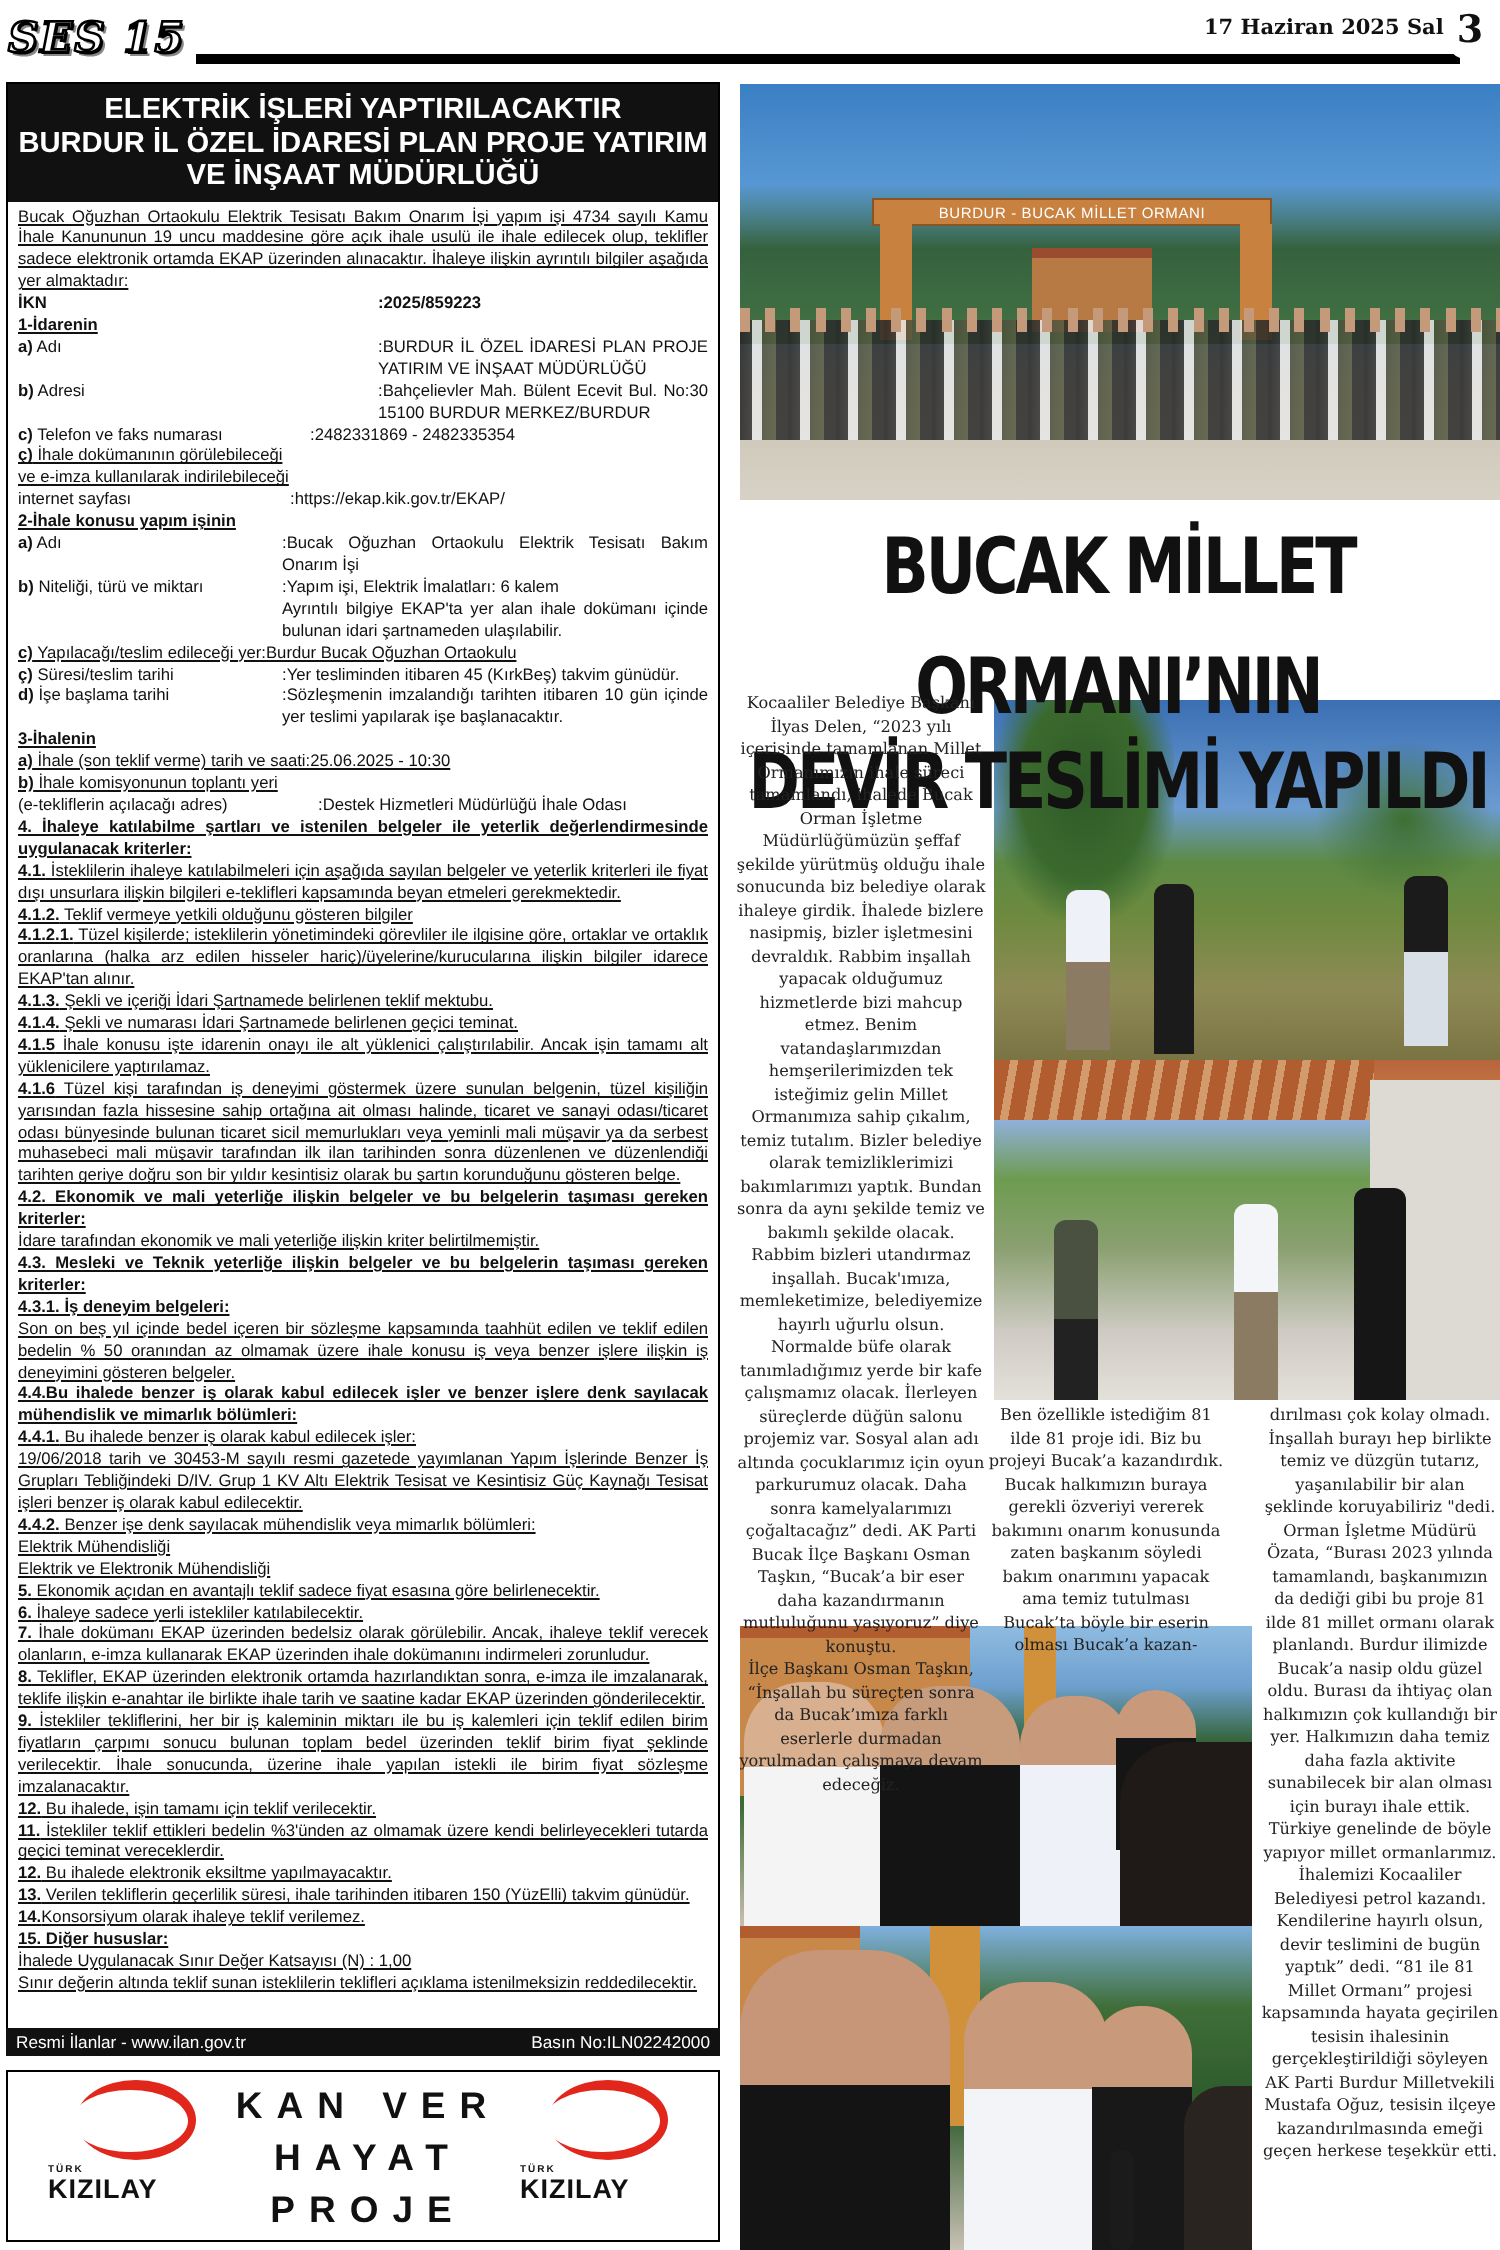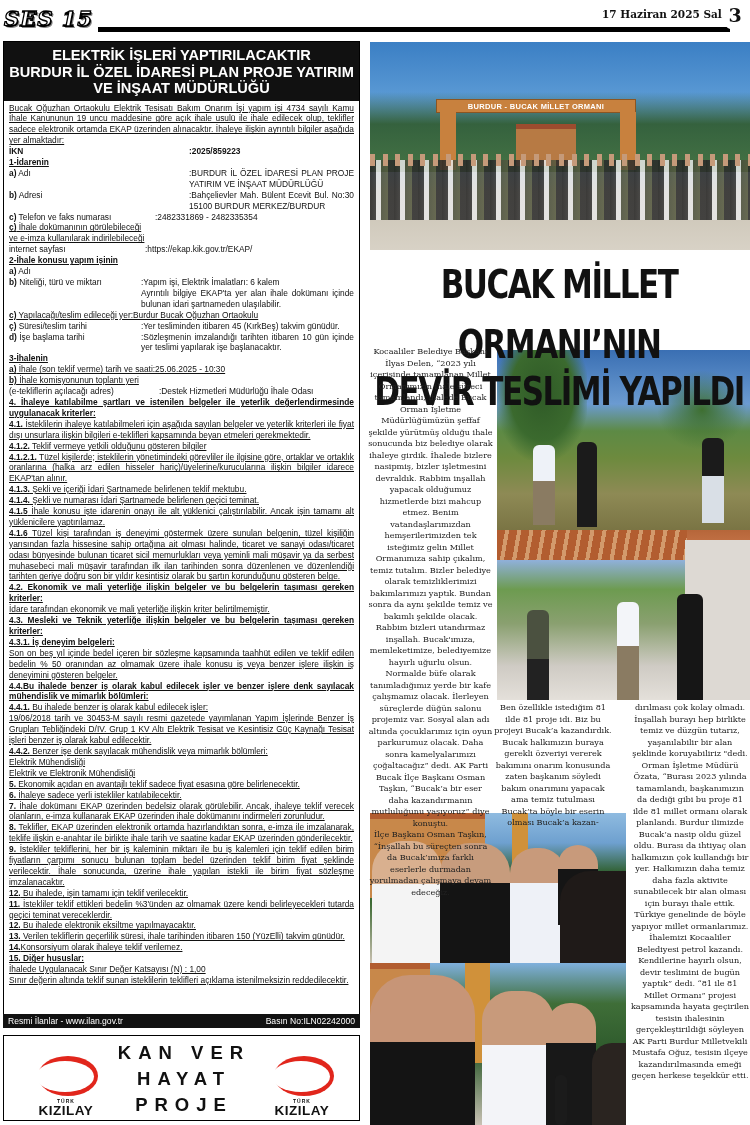--- a/index.html
+++ b/index.html
@@ -21,21 +21,21 @@
   .notice-body p { margin: 0; text-decoration: underline; }
   .b { font-weight: bold; }
   .row { display: flex; }
   .row .k { width: 130px; flex: none; }
   .row .v { flex: 1; }
   .row .kw { width: 180px; flex: none; }
   .notice-foot { position: absolute; left: 3px; top: 1014px; width: 357px; height: 14px; background: #111; color: #fff; font-size: 8.6px; line-height: 14px; padding: 0 5px; display: flex; justify-content: space-between; gap: 34px; }
 
   
   .ad { position: absolute; left: 3px; top: 1035px; width: 357px; height: 86px; border: 1.5px solid #000; }
-  .crescent-wrap { position: absolute; top: 20px; width: 84px; height: 68px; text-align: center; }
+  .crescent-wrap { position: absolute; top: 4px; width: 84px; height: 68px; }
   .crescent { position: relative; width: 56px; height: 44px; margin: 0 auto; }
   .crescent .outer { position: absolute; left: 0; top: 0; width: 60px; height: 40px; border-radius: 50%; background: #e1261c; }
   .crescent .inner { position: absolute; left: -2px; top: 5px; width: 58px; height: 31px; border-radius: 50%; background: #fff; }
   .turk { font-size: 5px; font-weight: bold; letter-spacing: 1px; margin-top: -2px; }
   .kizilay { font-size: 13.5px; font-weight: bold; letter-spacing: 0.5px; line-height: 13px; }
   .ad-text { position: absolute; left: 110px; top: 4px; width: 140px; text-align: center; font-weight: bold; font-size: 18.5px; line-height: 26px; letter-spacing: 7px; }
 
   
   .photo { position: absolute; overflow: hidden; }
   .headline { position: absolute; left: 368px; top: 254px; width: 382px; text-align: center; font-family: "DejaVu Sans", sans-serif; font-weight: bold; font-size: 31px; line-height: 48px; letter-spacing: -1.5px; transform: scaleY(1.25); transform-origin: top center; }
@@ -80,20 +80,21 @@
       </div>
     <p><b>ç)</b><span> İhale dokümanının görülebileceği</span></p>
     <p>ve e-imza kullanılarak indirilebileceği</p>
     <div class="row">
         <span class="k" style="width:136px">internet sayfası</span>
         <span class="v">:https://ekap.kik.gov.tr/EKAP/</span>
       </div>
     <p class="b">2-İhale konusu yapım işinin</p>
     <div class="row">
         <span class="k" style="width:132px"><b>a)</b><span> Adı</span></span>
+        <span class="v">:Bucak Oğuzhan Ortaokulu Elektrik Tesisatı Bakım Onarım İşi</span>
       </div>
     <div class="row">
         <span class="k" style="width:132px"><b>b)</b><span> Niteliği, türü ve miktarı</span></span>
         <span class="v"><span>:Yapım işi, Elektrik İmalatları: 6 kalem</span><br><span>Ayrıntılı bilgiye EKAP'ta yer alan ihale dokümanı içinde bulunan idari şartnameden ulaşılabilir.</span></span>
       </div>
     <p><b>c)</b><span> Yapılacağı/teslim edileceği yer:Burdur Bucak Oğuzhan Ortaokulu</span></p>
     <div class="row">
         <span class="k" style="width:132px"><b>ç)</b><span> Süresi/teslim tarihi</span></span>
         <span class="v">:Yer tesliminden itibaren 45 (KırkBeş) takvim günüdür.</span>
       </div>
@@ -166,21 +167,21 @@
         <div class="outer"></div>
         <div class="inner"></div>
       </div>
     <div class="turk">TÜRK</div>
     <div class="kizilay">KIZILAY</div>
   </div>
 </div>
 
 <div class="photo" style="left:370px;top:42px;width:380px;height:208px;background:linear-gradient(180deg,#3b7fc4 0%,#6aa7dd 40%,#8bbbe0 55%,#c9c2b3 72%,#d8d2c6 100%);">
   <div style="position:absolute;left:0;top:50px;width:380px;height:80px;background:linear-gradient(180deg,rgba(40,80,40,0) 0%,#2f5a2c 40%,#3b6a33 100%);opacity:0.9"></div>
-  <div style="position:absolute;left:66px;top:57px;width:200px;height:14px;background:#c8813e;border:1px solid #8a5522;color:#fff;font-size:7.5px;font-weight:bold;line-height:13px;text-align:center;letter-spacing:0.3px">BURDUR - BUCAK MİLLET ORMANI</div>
+  <div style="position:absolute;left:66px;top:57px;width:200px;height:14px;background:#c8813e;border:1px solid #8a5522;color:#fff;font-size:7.5px;font-weight:normal;line-height:13px;text-align:center;letter-spacing:0.3px">BURDUR - BUCAK MİLLET ORMANI</div>
   <div style="position:absolute;left:70px;top:70px;width:16px;height:58px;background:#c8813e"></div>
   <div style="position:absolute;left:250px;top:70px;width:16px;height:58px;background:#c8813e"></div>
   <div style="position:absolute;left:146px;top:82px;width:60px;height:42px;background:#b77a44;border-top:5px solid #9c4c2e"></div>
   <div style="position:absolute;left:0;top:118px;width:380px;height:60px;background:repeating-linear-gradient(90deg,#222 0,#333 6px,#e8e8e8 6px,#e8e8e8 11px,#4a4f3c 11px,#55593f 18px,#2a2a2a 18px,#2a2a2a 24px);opacity:0.85"></div>
   <div style="position:absolute;left:0;top:112px;width:380px;height:12px;background:repeating-linear-gradient(90deg,#c59a7a 0,#c59a7a 5px,transparent 5px,transparent 12.6px)"></div>
 </div>
 
 <div class="photo" style="left:497px;top:350px;width:253px;height:180px;background:linear-gradient(180deg,#3a6fb3 0%,#6b9bd1 30%,#5d8a45 45%,#6d8a3e 60%,#8e8a55 80%,#7a7444 100%);">
   <div style="position:absolute;left:0;top:0;width:90px;height:110px;background:radial-gradient(ellipse at 50% 40%,#2f5a27 0%,#3b6a2e 50%,rgba(59,106,46,0) 75%)"></div>
   <div style="position:absolute;left:160px;top:20px;width:90px;height:80px;background:radial-gradient(ellipse at 50% 50%,#3e6f30 0%,rgba(62,111,48,0) 70%)"></div>

